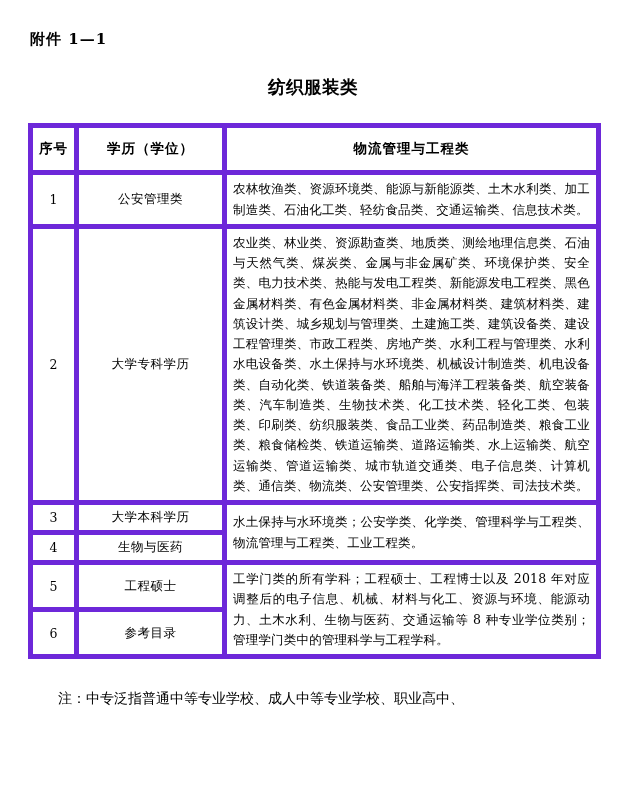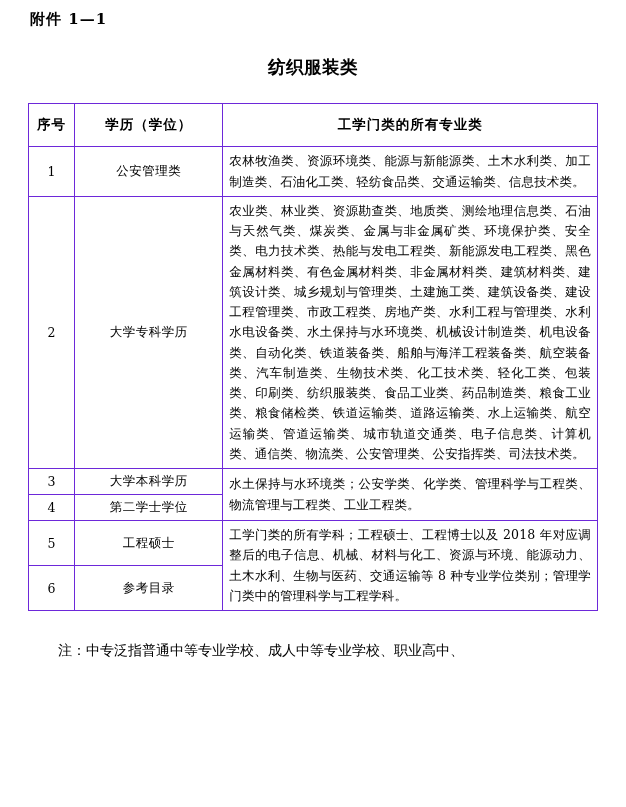--- a/index.html
+++ b/index.html
@@ -12,21 +12,21 @@
     height: 807px;
     font-family: "DejaVu Serif", "Liberation Serif", serif;
     color: #000000;
     position: relative;
     overflow: hidden;
   }
   .page {
     width: 626px;
     height: 807px;
     box-sizing: border-box;
-    padding: 10px 28px 0 28px;
+    padding: 30px 28px 0 28px;
     position: relative;
   }
   .attachment-label {
     font-size: 15px;
     letter-spacing: 1px;
     margin: 0 0 22px 2px;
     font-family: "DejaVu Serif", "Liberation Serif", serif;
     font-weight: bold;
   }
   .doc-title {
@@ -42,21 +42,21 @@
   .doc-title .line2 {
     display: block;
   }
   table.main {
     border-collapse: collapse;
     width: 570px;
     margin: 0 auto;
     table-layout: fixed;
   }
   table.main td, table.main th {
-    border: 1px solid #6d28d9;
+    border: 5px solid #6d28d9;
     padding: 4px 6px;
     vertical-align: middle;
     font-size: 12.5px;
     font-family: "DejaVu Serif", "Liberation Serif", serif;
   }
   table.main thead th {
     text-align: center;
     font-weight: bold;
     font-size: 13.5px;
     height: 34px;
@@ -105,42 +105,42 @@
   <table class="main">
     <colgroup>
       <col class="col-no">
       <col class="col-deg">
       <col class="col-maj">
     </colgroup>
     <thead>
       <tr>
         <th>序号</th>
         <th>学历（学位）</th>
-        <th>工学门类的所有专业类</th>
+        <th>物流管理与工程类</th>
       </tr>
     </thead>
     <tbody>
       <tr>
         <td class="cell-no">1</td>
         <td class="cell-deg">公安管理类</td>
         <td class="cell-maj">农林牧渔类、资源环境类、能源与新能源类、土木水利类、加工制造类、石油化工类、轻纺食品类、交通运输类、信息技术类。</td>
       </tr>
       <tr>
         <td class="cell-no">2</td>
         <td class="cell-deg">大学专科学历</td>
         <td class="cell-maj">农业类、林业类、资源勘查类、地质类、测绘地理信息类、石油与天然气类、煤炭类、金属与非金属矿类、环境保护类、安全类、电力技术类、热能与发电工程类、新能源发电工程类、黑色金属材料类、有色金属材料类、非金属材料类、建筑材料类、建筑设计类、城乡规划与管理类、土建施工类、建筑设备类、建设工程管理类、市政工程类、房地产类、水利工程与管理类、水利水电设备类、水土保持与水环境类、机械设计制造类、机电设备类、自动化类、铁道装备类、船舶与海洋工程装备类、航空装备类、汽车制造类、生物技术类、化工技术类、轻化工类、包装类、印刷类、纺织服装类、食品工业类、药品制造类、粮食工业类、粮食储检类、铁道运输类、道路运输类、水上运输类、航空运输类、管道运输类、城市轨道交通类、电子信息类、计算机类、通信类、物流类、公安管理类、公安指挥类、司法技术类。</td>
       </tr>
       <tr>
         <td class="cell-no">3</td>
         <td class="cell-deg">大学本科学历</td>
         <td class="cell-maj" rowspan="2">水土保持与水环境类；公安学类、化学类、管理科学与工程类、物流管理与工程类、工业工程类。</td>
       </tr>
       <tr>
         <td class="cell-no">4</td>
-        <td class="cell-deg">第二学士学位</td>
+        <td class="cell-deg">生物与医药</td>
       </tr>
       <tr>
         <td class="cell-no">5</td>
         <td class="cell-deg">工程硕士</td>
         <td class="cell-maj" rowspan="2">工学门类的所有学科；工程硕士、工程博士以及 2018 年对应调整后的电子信息、机械、材料与化工、资源与环境、能源动力、土木水利、生物与医药、交通运输等 8 种专业学位类别；管理学门类中的管理科学与工程学科。</td>
       </tr>
       <tr>
         <td class="cell-no">6</td>
         <td class="cell-deg">参考目录</td>
       </tr>

